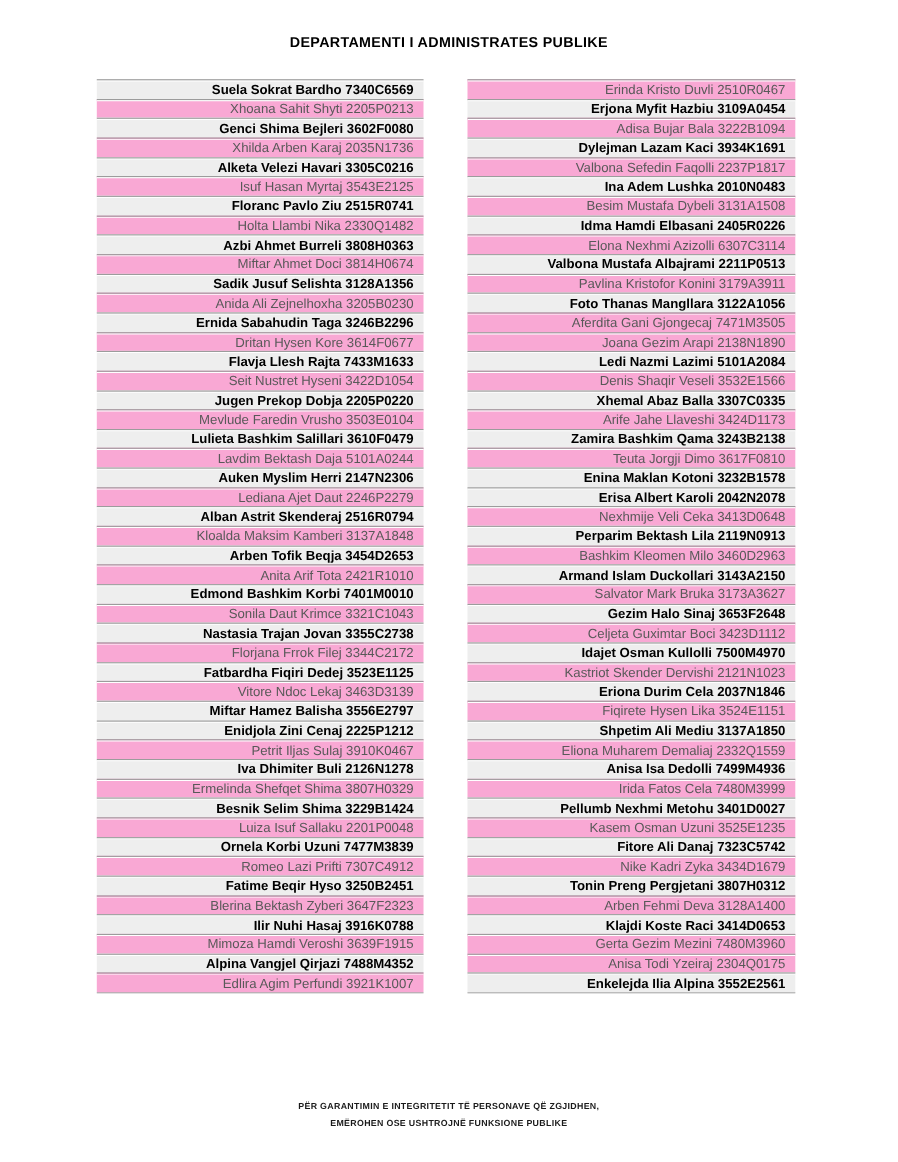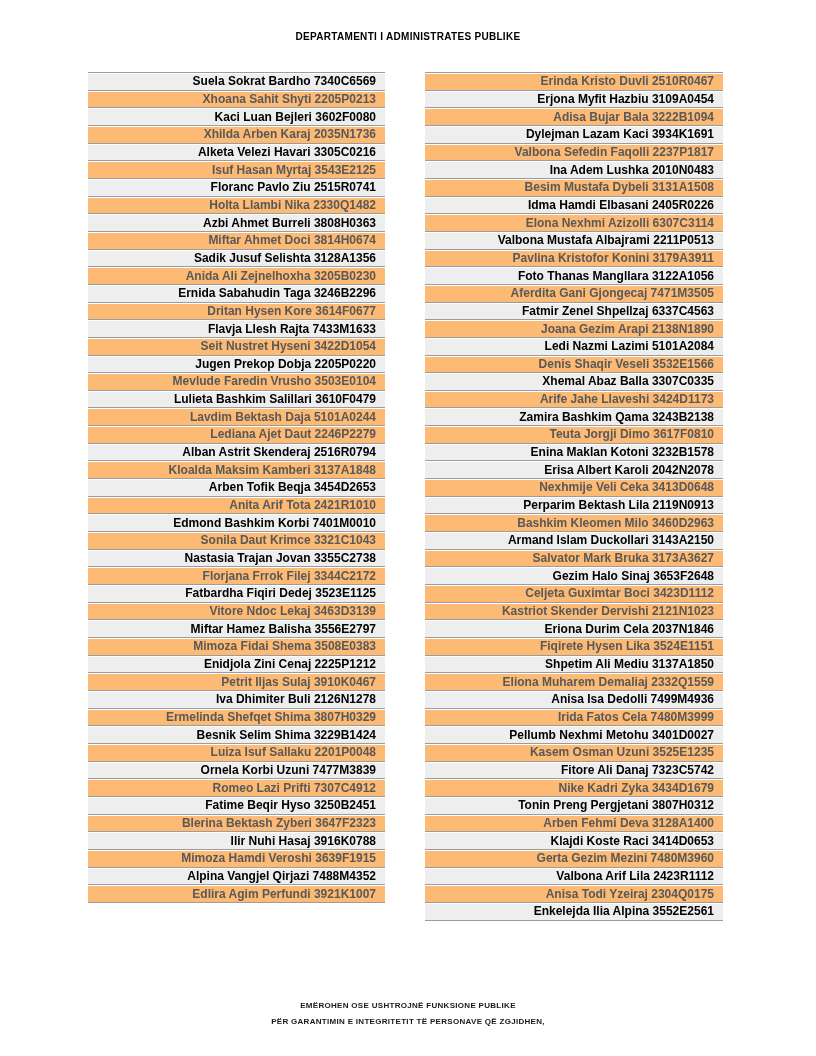--- a/index.html
+++ b/index.html
@@ -10,21 +10,21 @@
     background: #ffffff;
     font-family: "Liberation Sans", sans-serif;
     overflow: hidden;
   }
   .page-title {
     position: absolute;
     top: 31px;
     left: 0;
     width: 816px;
     text-align: center;
-    font-size: 10px;
+    font-size: 13px;
     font-weight: bold;
     color: #000000;
     letter-spacing: 0.3px;
   }
   .name-col {
     position: absolute;
     top: 72px;
     border-bottom: 1px solid #9c9c9c;
   }
   .name-col-left  { left: 88px;  width: 297px; }
@@ -41,22 +41,22 @@
     font-size: 12px;
     white-space: nowrap;
     overflow: hidden;
   }
   .row.shaded {
     background: #eeeeee;
     font-weight: bold;
     color: #000000;
   }
   .row.plain {
-    background: #fdba74;
-    font-weight: bold;
+    background: #f9a8d4;
+    font-weight: normal;
     color: #595959;
   }
   .footer-note {
     position: absolute;
     top: 998px;
     left: 0;
     width: 816px;
     text-align: center;
     font-size: 8px;
     font-weight: bold;
@@ -66,51 +66,51 @@
   }
 </style>
 </head>
 <body>
 
 <div class="page-title">DEPARTAMENTI I ADMINISTRATES PUBLIKE</div>
 
 <div class="name-col name-col-left">
     <div class="row shaded">Suela Sokrat Bardho 7340C6569</div>
     <div class="row plain">Xhoana Sahit Shyti 2205P0213</div>
-    <div class="row shaded">Kaci Luan Bejleri 3602F0080</div>
+    <div class="row shaded">Genci Shima Bejleri 3602F0080</div>
     <div class="row plain">Xhilda Arben Karaj 2035N1736</div>
     <div class="row shaded">Alketa Velezi Havari 3305C0216</div>
     <div class="row plain">Isuf Hasan Myrtaj 3543E2125</div>
     <div class="row shaded">Floranc Pavlo Ziu 2515R0741</div>
     <div class="row plain">Holta Llambi Nika 2330Q1482</div>
     <div class="row shaded">Azbi Ahmet Burreli 3808H0363</div>
     <div class="row plain">Miftar Ahmet Doci 3814H0674</div>
     <div class="row shaded">Sadik Jusuf Selishta 3128A1356</div>
     <div class="row plain">Anida Ali Zejnelhoxha 3205B0230</div>
     <div class="row shaded">Ernida Sabahudin Taga 3246B2296</div>
     <div class="row plain">Dritan Hysen Kore 3614F0677</div>
     <div class="row shaded">Flavja Llesh Rajta 7433M1633</div>
     <div class="row plain">Seit Nustret Hyseni 3422D1054</div>
     <div class="row shaded">Jugen Prekop Dobja 2205P0220</div>
     <div class="row plain">Mevlude Faredin Vrusho 3503E0104</div>
     <div class="row shaded">Lulieta Bashkim Salillari 3610F0479</div>
     <div class="row plain">Lavdim Bektash Daja 5101A0244</div>
+    <div class="row shaded">Auken Myslim Herri 2147N2306</div>
     <div class="row plain">Lediana Ajet Daut 2246P2279</div>
     <div class="row shaded">Alban Astrit Skenderaj 2516R0794</div>
     <div class="row plain">Kloalda Maksim Kamberi 3137A1848</div>
     <div class="row shaded">Arben Tofik Beqja 3454D2653</div>
     <div class="row plain">Anita Arif Tota 2421R1010</div>
     <div class="row shaded">Edmond Bashkim Korbi 7401M0010</div>
     <div class="row plain">Sonila Daut Krimce 3321C1043</div>
     <div class="row shaded">Nastasia Trajan Jovan 3355C2738</div>
     <div class="row plain">Florjana Frrok Filej 3344C2172</div>
     <div class="row shaded">Fatbardha Fiqiri Dedej 3523E1125</div>
     <div class="row plain">Vitore Ndoc Lekaj 3463D3139</div>
     <div class="row shaded">Miftar Hamez Balisha 3556E2797</div>
-    <div class="row plain">Mimoza Fidai Shema 3508E0383</div>
     <div class="row shaded">Enidjola Zini Cenaj 2225P1212</div>
     <div class="row plain">Petrit Iljas Sulaj 3910K0467</div>
     <div class="row shaded">Iva Dhimiter Buli 2126N1278</div>
     <div class="row plain">Ermelinda Shefqet Shima 3807H0329</div>
     <div class="row shaded">Besnik Selim Shima 3229B1424</div>
     <div class="row plain">Luiza Isuf Sallaku 2201P0048</div>
     <div class="row shaded">Ornela Korbi Uzuni 7477M3839</div>
     <div class="row plain">Romeo Lazi Prifti 7307C4912</div>
     <div class="row shaded">Fatime Beqir Hyso 3250B2451</div>
     <div class="row plain">Blerina Bektash Zyberi 3647F2323</div>
@@ -127,53 +127,52 @@
     <div class="row shaded">Dylejman Lazam Kaci 3934K1691</div>
     <div class="row plain">Valbona Sefedin Faqolli 2237P1817</div>
     <div class="row shaded">Ina Adem Lushka 2010N0483</div>
     <div class="row plain">Besim Mustafa Dybeli 3131A1508</div>
     <div class="row shaded">Idma Hamdi Elbasani 2405R0226</div>
     <div class="row plain">Elona Nexhmi Azizolli 6307C3114</div>
     <div class="row shaded">Valbona Mustafa Albajrami 2211P0513</div>
     <div class="row plain">Pavlina Kristofor Konini 3179A3911</div>
     <div class="row shaded">Foto Thanas Mangllara 3122A1056</div>
     <div class="row plain">Aferdita Gani Gjongecaj 7471M3505</div>
-    <div class="row shaded">Fatmir Zenel Shpellzaj 6337C4563</div>
     <div class="row plain">Joana Gezim Arapi 2138N1890</div>
     <div class="row shaded">Ledi Nazmi Lazimi 5101A2084</div>
     <div class="row plain">Denis Shaqir Veseli 3532E1566</div>
     <div class="row shaded">Xhemal Abaz Balla 3307C0335</div>
     <div class="row plain">Arife Jahe Llaveshi 3424D1173</div>
     <div class="row shaded">Zamira Bashkim Qama 3243B2138</div>
     <div class="row plain">Teuta Jorgji Dimo 3617F0810</div>
     <div class="row shaded">Enina Maklan Kotoni 3232B1578</div>
     <div class="row shaded">Erisa Albert Karoli 2042N2078</div>
     <div class="row plain">Nexhmije Veli Ceka 3413D0648</div>
     <div class="row shaded">Perparim Bektash Lila 2119N0913</div>
     <div class="row plain">Bashkim Kleomen Milo 3460D2963</div>
     <div class="row shaded">Armand Islam Duckollari 3143A2150</div>
     <div class="row plain">Salvator Mark Bruka 3173A3627</div>
     <div class="row shaded">Gezim Halo Sinaj 3653F2648</div>
     <div class="row plain">Celjeta Guximtar Boci 3423D1112</div>
+    <div class="row shaded">Idajet Osman Kullolli 7500M4970</div>
     <div class="row plain">Kastriot Skender Dervishi 2121N1023</div>
     <div class="row shaded">Eriona Durim Cela 2037N1846</div>
     <div class="row plain">Fiqirete Hysen Lika 3524E1151</div>
     <div class="row shaded">Shpetim Ali Mediu 3137A1850</div>
     <div class="row plain">Eliona Muharem Demaliaj 2332Q1559</div>
     <div class="row shaded">Anisa Isa Dedolli 7499M4936</div>
     <div class="row plain">Irida Fatos Cela 7480M3999</div>
     <div class="row shaded">Pellumb Nexhmi Metohu 3401D0027</div>
     <div class="row plain">Kasem Osman Uzuni 3525E1235</div>
     <div class="row shaded">Fitore Ali Danaj 7323C5742</div>
     <div class="row plain">Nike Kadri Zyka 3434D1679</div>
     <div class="row shaded">Tonin Preng Pergjetani 3807H0312</div>
     <div class="row plain">Arben Fehmi Deva 3128A1400</div>
     <div class="row shaded">Klajdi Koste Raci 3414D0653</div>
     <div class="row plain">Gerta Gezim Mezini 7480M3960</div>
-    <div class="row shaded">Valbona Arif Lila 2423R1112</div>
     <div class="row plain">Anisa Todi Yzeiraj 2304Q0175</div>
     <div class="row shaded">Enkelejda Ilia Alpina 3552E2561</div>
   </div>
 
 <div class="footer-note">
+  <div>PËR GARANTIMIN E INTEGRITETIT TË PERSONAVE QË ZGJIDHEN,</div>
   <div>EMËROHEN OSE USHTROJNË FUNKSIONE PUBLIKE</div>
-  <div>PËR GARANTIMIN E INTEGRITETIT TË PERSONAVE QË ZGJIDHEN,</div>
 </div>
 
 </body></html>

